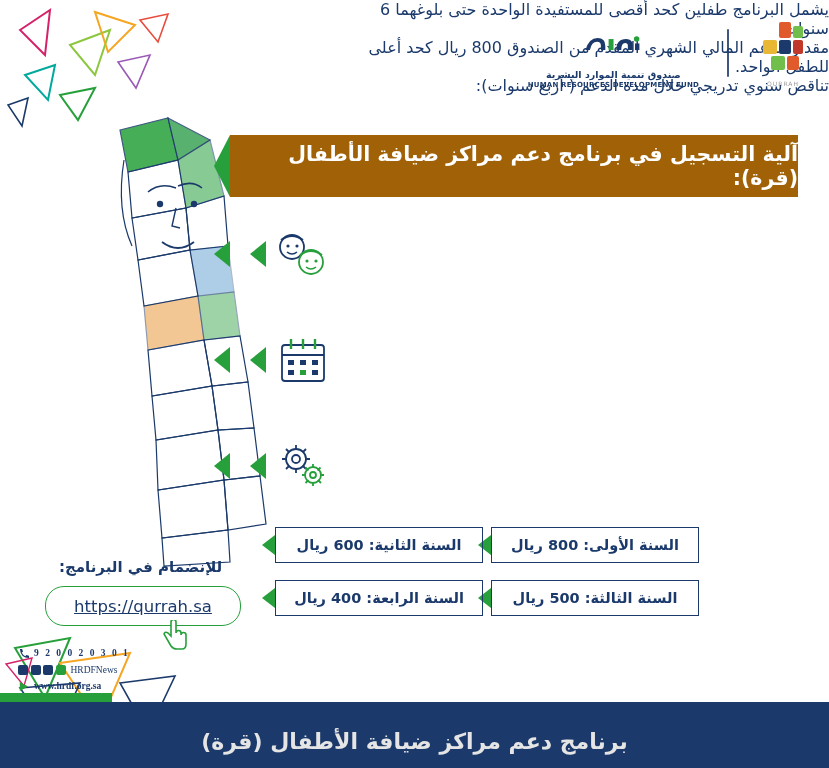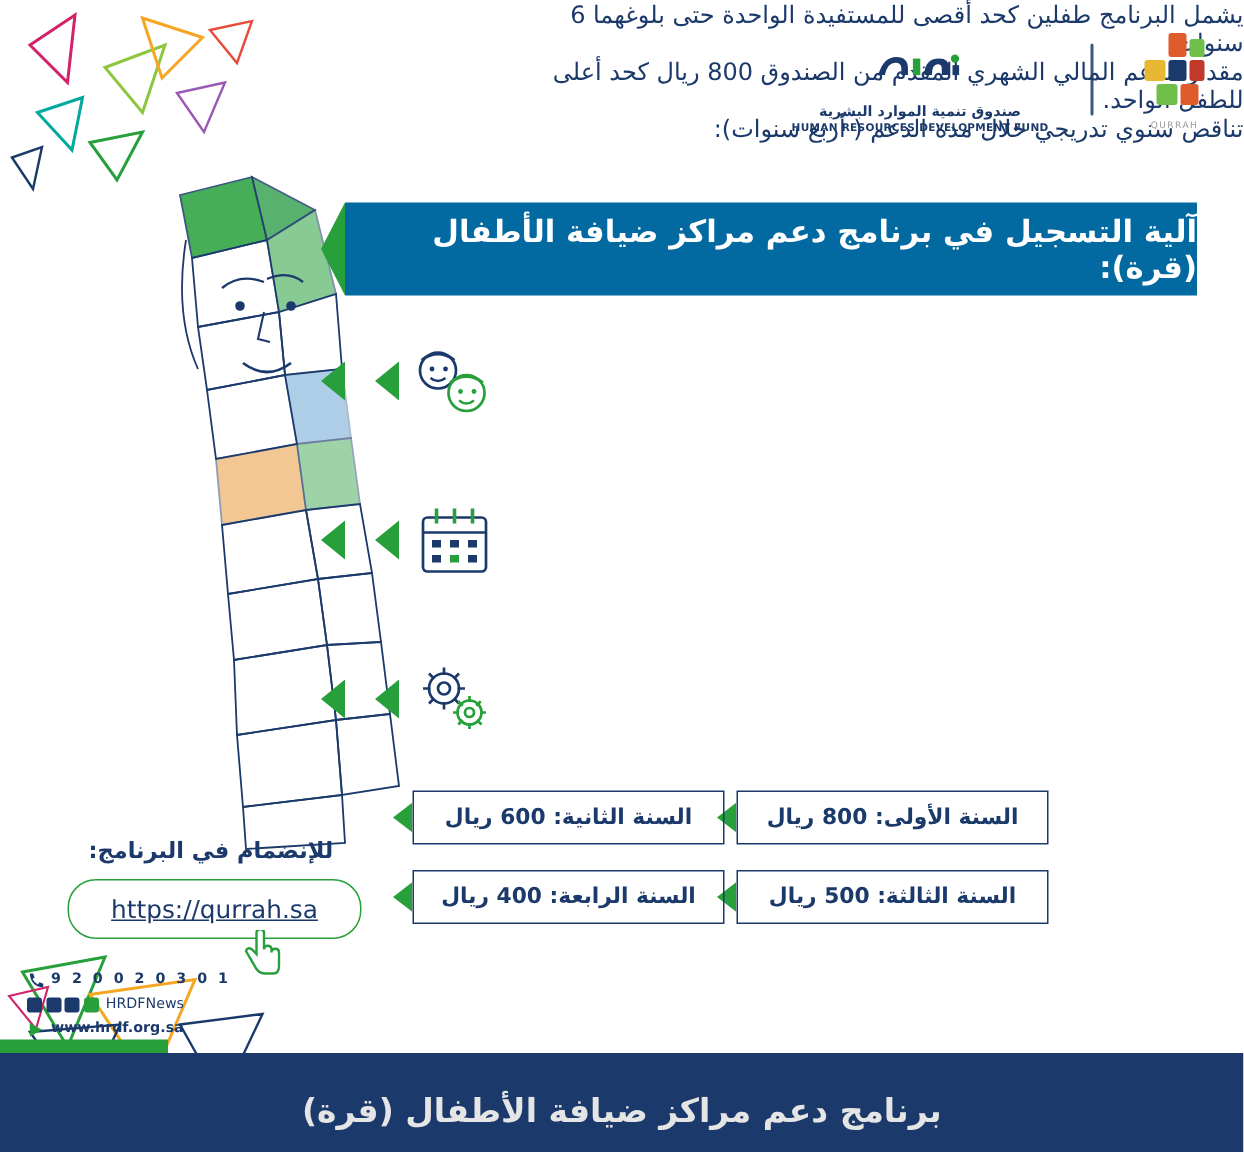--- a/index.html
+++ b/index.html
@@ -27,21 +27,21 @@
   .qurrah-logo{display:flex;flex-direction:column;align-items:center;}
   .qurrah-mark{width:52px;height:58px;}
   .qurrah-cap{font-size:6px;color:#9a9a9a;letter-spacing:1px;margin-top:2px;}
 
   
   .portrait{position:absolute;left:28px;top:100px;width:270px;height:470px;}
 
   
   .title-bar{
     position:absolute;left:230px;top:135px;width:568px;height:62px;
-    background:#0369a1;display:flex;align-items:center;justify-content:center;
+    background:#a16207;display:flex;align-items:center;justify-content:center;
   }
   .title-bar .txt{color:#ffffff;font-size:20.5px;font-weight:bold;letter-spacing:.2px;}
   .title-edge{position:absolute;left:214px;top:135px;width:16px;height:62px;background:#27a03b;
     clip-path:polygon(100% 0,100% 100%,0 50%);}
 
   
   .row{position:absolute;display:flex;align-items:center;}
   .arrow{position:absolute;width:16px;height:26px;background:#27a03b;
     clip-path:polygon(100% 0,100% 100%,0 50%);}
   .icon-box{position:absolute;width:58px;height:58px;}
@@ -94,21 +94,21 @@
 
   
   .footer{position:absolute;left:0;bottom:0;width:829px;height:66px;background:#1b3a6b;}
   .footer-green{position:absolute;left:0;bottom:66px;width:112px;height:9px;background:#27a03b;}
   .footer-title{position:absolute;left:0;right:0;bottom:14px;text-align:center;
     color:#e5e5e5;font-size:22px;font-weight:bold;}
 
   
   .contacts{position:absolute;left:18px;bottom:72px;width:200px;
     font-size:9.5px;color:#1b3a6b;line-height:1.55;direction:ltr;text-align:left;}
-  .crow{display:flex;align-items:center;gap:5px;margin-bottom:2px;}
+  .crow{display:flex;align-items:center;gap:5px;margin-bottom:2px;font-family:Liberation Serif, serif;}
   .cicons{display:flex;gap:2.5px;}
   .ci{width:10px;height:10px;border-radius:2px;background:#1b3a6b;display:inline-block;}
   .ci.g{background:#27a03b;}
   .phone-num{letter-spacing:2px;font-weight:bold;}
   .site{color:#1b3a6b;font-weight:bold;}
 </style>
 </head>
 <body>
 
 <div class="poster">

